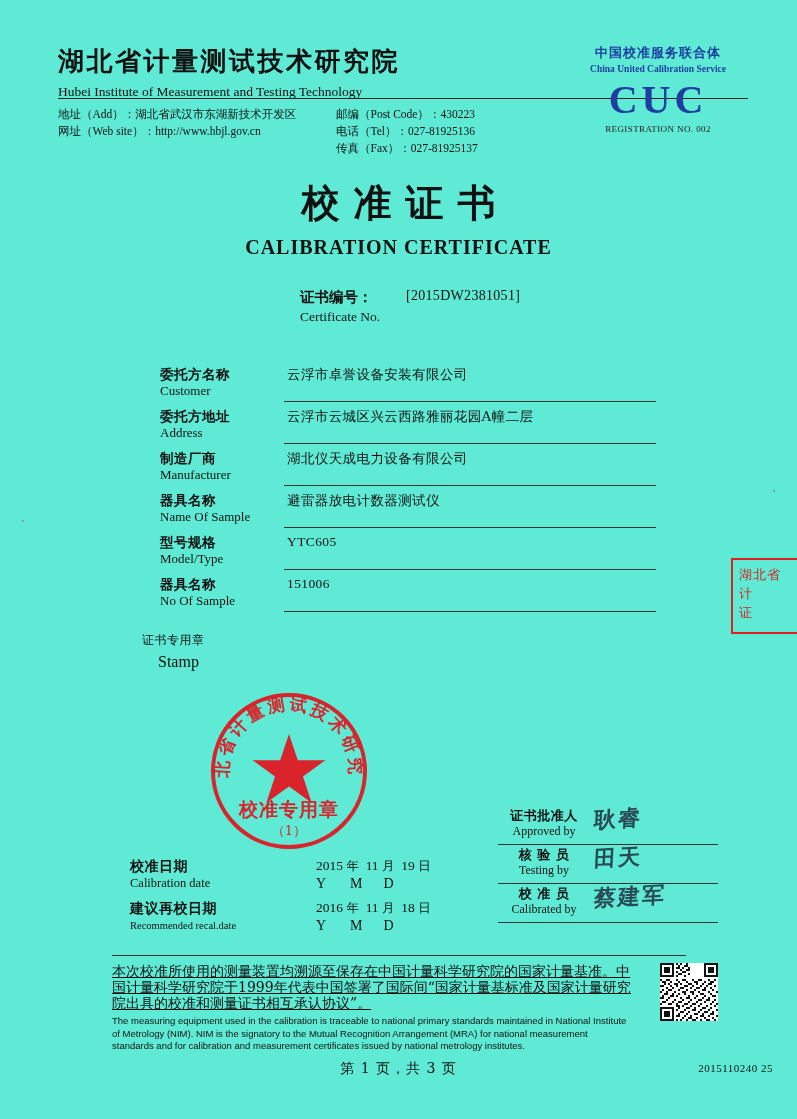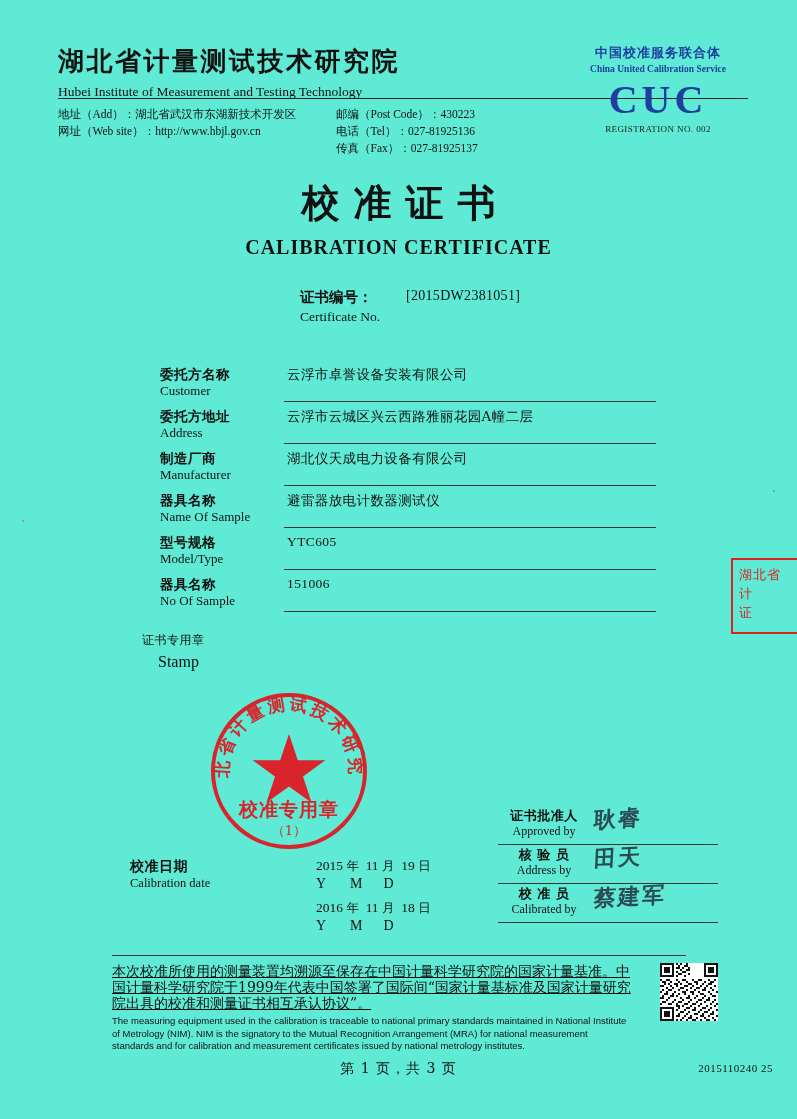--- a/index.html
+++ b/index.html
@@ -544,20 +544,24 @@
         <span class="unit">日</span>
       </div>
       <div class="date-subs">
         <span>Y</span>
         &nbsp;&nbsp;&nbsp;&nbsp;&nbsp;&nbsp;<span>M</span>
         &nbsp;&nbsp;&nbsp;&nbsp;&nbsp;<span>D</span>
       </div>
     </div>
 
     <div class="date-row">
+      <div class="date-label">
+        <div class="cn">建议再校日期</div>
+        <div class="en small">Recommended recal.date</div>
+      </div>
       <div class="date-vals">
         <span class="num">2016</span>
         <span class="unit">年</span>
         &nbsp;<span class="num">11</span>
         <span class="unit">月</span>
         &nbsp;<span class="num">18</span>
         <span class="unit">日</span>
       </div>
       <div class="date-subs">
         <span>Y</span>
@@ -571,21 +575,21 @@
     <div class="sign-row">
       <div class="sign-label">
         <div class="cn">证书批准人</div>
         <div class="en">Approved by</div>
       </div>
       <div class="sign-hand">耿睿</div>
     </div>
     <div class="sign-row">
       <div class="sign-label">
         <div class="cn">核 验 员</div>
-        <div class="en">Address by</div>
+        <div class="en">Testing by</div>
       </div>
       <div class="sign-hand">田天</div>
     </div>
     <div class="sign-row">
       <div class="sign-label">
         <div class="cn">校 准 员</div>
         <div class="en">Calibrated by</div>
       </div>
       <div class="sign-hand">蔡建军</div>
     </div>

